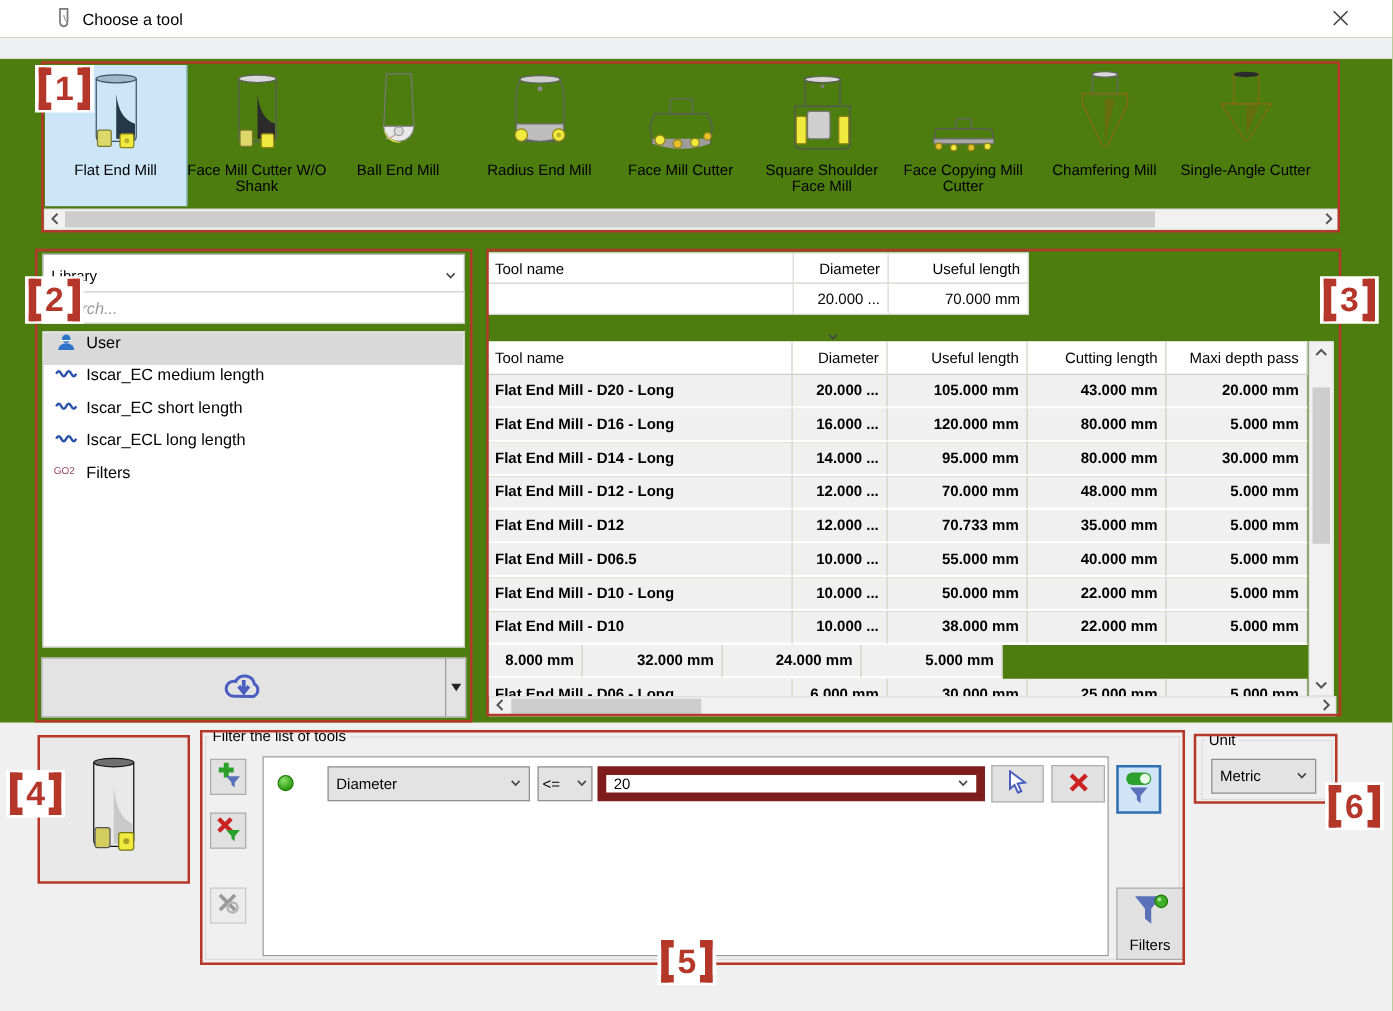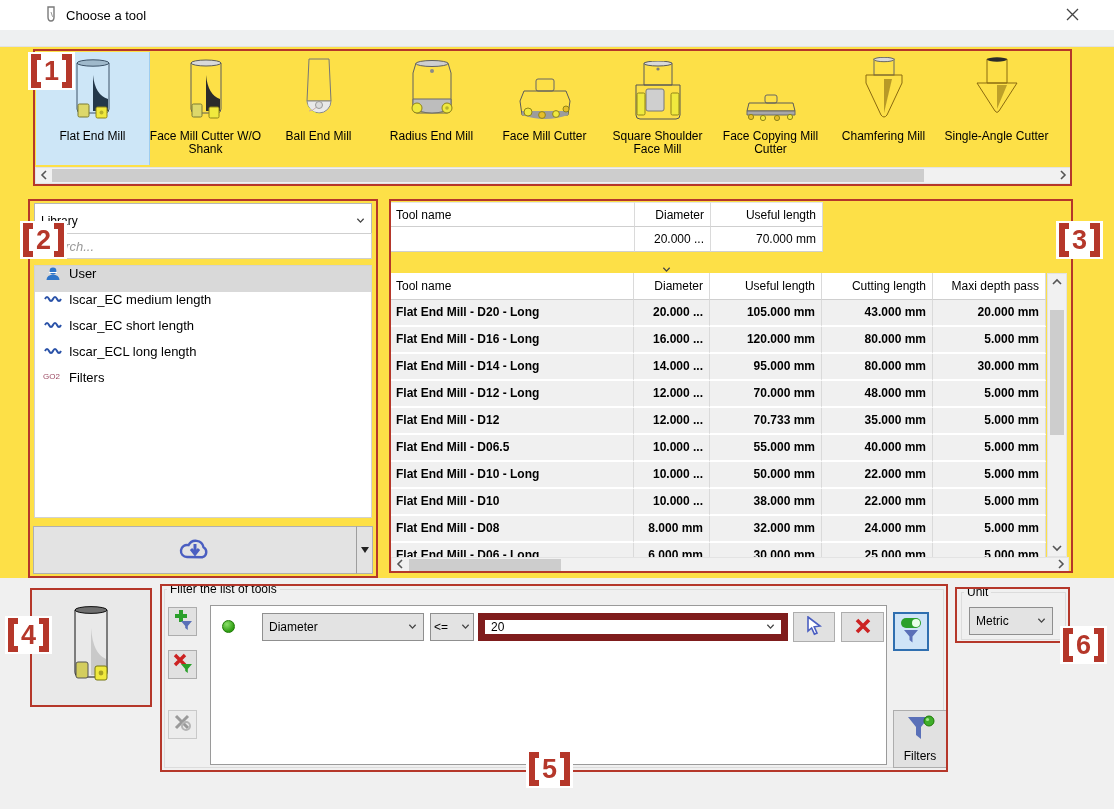--- a/index.html
+++ b/index.html
@@ -9,21 +9,21 @@
     --funnel_blue:#5a70b8;
     --green:#3fae2a;
     --cloud_blue:#4a5ec1;
     --user_blue:#2e75c9;
     --toggle_bg:#cfe4f7;
     --toggle_border:#2f6fb0;
   }
   *{margin:0;padding:0;box-sizing:border-box;}
   html,body{background:#fff;}
   body{font-family:"Liberation Sans","DejaVu Sans",sans-serif;font-size:12px;color:#000;}
-  #stage{position:relative;width:1114px;height:809px;background:#fde047;overflow:hidden;}
+  #stage{position:relative;width:1114px;height:809px;background:#4d7c0f;overflow:hidden;}
   .abs{position:absolute;}
 
   
   .titlebar{left:0;top:0;width:1114px;height:30px;background:#fff;display:flex;align-items:center;}
   .title-text{font-size:13px;margin-left:8px;}
   .title-icon{margin-left:44px;width:14px;height:18px;}
   .close-x{position:absolute;right:32px;top:6px;width:20px;height:20px;display:flex;align-items:center;justify-content:center;cursor:default;}
   .topstrip{left:0;top:30px;width:1114px;height:17px;background:#eef0f1;border-bottom:1px solid #e2e2e2;}
   .bottom-bg{left:0;top:578px;width:1114px;height:231px;background:#f0f0f0;}
 
@@ -414,21 +414,20 @@
         <div class="cell c4 num">5.000 mm</div>
       </div>
       <div class="trow mt-row">
         <div class="cell c0">Flat End Mill - D10</div>
         <div class="cell c1 num">10.000 ...</div>
         <div class="cell c2 num">38.000 mm</div>
         <div class="cell c3 num">22.000 mm</div>
         <div class="cell c4 num">5.000 mm</div>
       </div>
       <div class="trow mt-row">
-        <div class="cell c0">Flat End Mill - D08</div>
         <div class="cell c1 num">8.000 mm</div>
         <div class="cell c2 num">32.000 mm</div>
         <div class="cell c3 num">24.000 mm</div>
         <div class="cell c4 num">5.000 mm</div>
       </div>
       <div class="trow mt-row">
         <div class="cell c0">Flat End Mill - D06 - Long</div>
         <div class="cell c1 num">6.000 mm</div>
         <div class="cell c2 num">30.000 mm</div>
         <div class="cell c3 num">25.000 mm</div>

